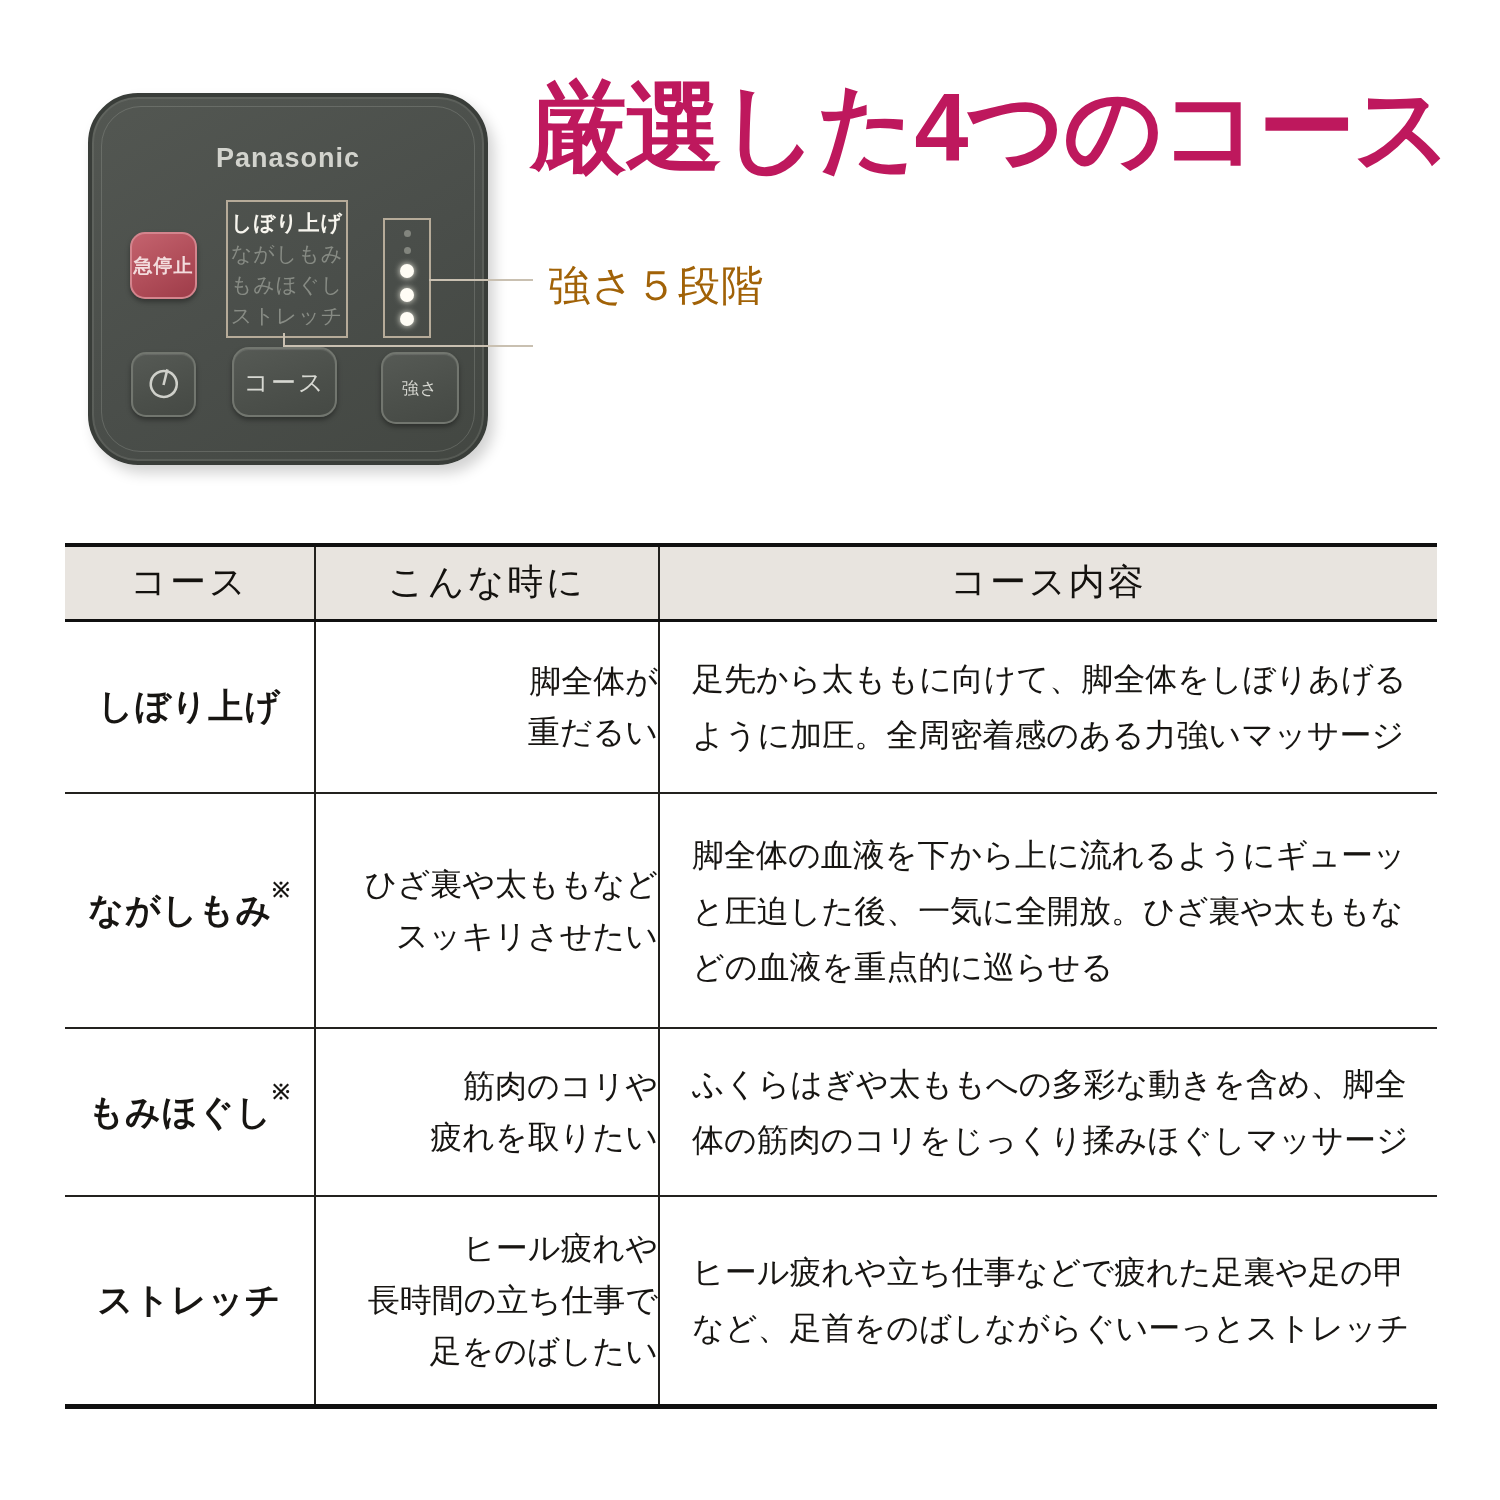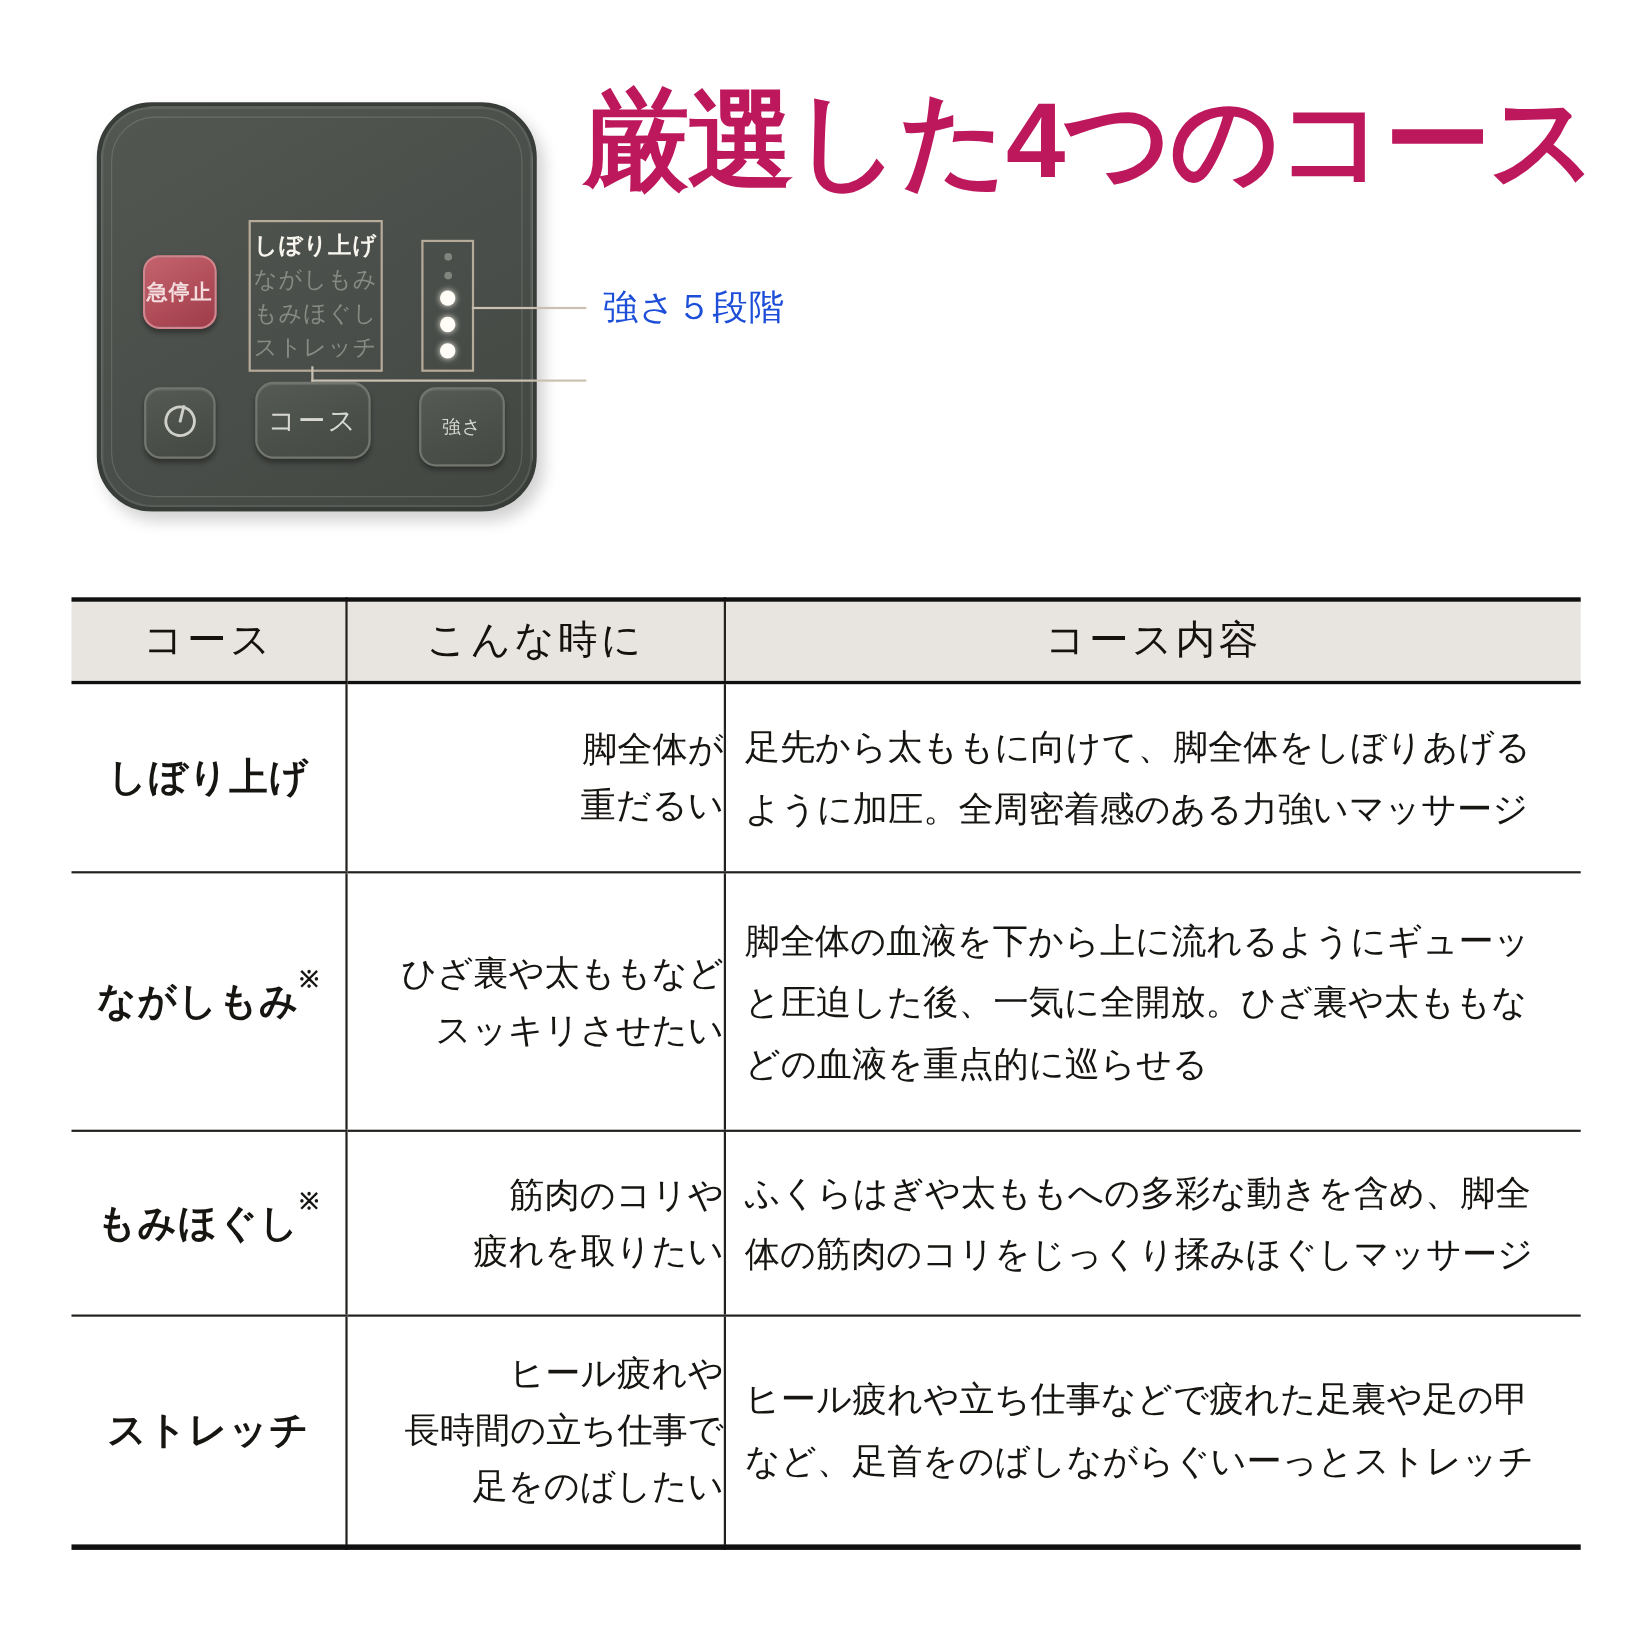--- a/index.html
+++ b/index.html
@@ -60,21 +60,21 @@
     font-size:97px; font-weight:900; color:#be185d; letter-spacing:-2px;
     white-space:nowrap; line-height:1.15;
   }
 
   
   .cline { position:absolute; background:#c9c0b1; }
   .cline.h1 { left:429px; top:279px; width:104px; height:2px; }
   .cline.v2 { left:283px; top:333px; width:2px;  height:14px; }
   .cline.h2 { left:283px; top:345px; width:250px; height:2px; }
   .callout-label {
-    position:absolute; font-size:32px; color:#1d4ed8; letter-spacing:1px; white-space:nowrap;
+    position:absolute; font-size:42px; color:#a16207; letter-spacing:1px; white-space:nowrap;
   }
   .callout-label.l1 { left:548px; top:258px; }
   .callout-label.l2 { left:548px; top:324px; }
 
   
   table.spec {
     position:absolute; left:65px; top:543px; width:1372px;
     border-collapse:collapse; table-layout:fixed;
     border-top:4px solid #101010; border-bottom:5px solid #101010;
     color:#171512;
@@ -83,32 +83,33 @@
     background:#e8e4df; border-bottom:3px solid #101010;
     font-size:36px; font-weight:normal; letter-spacing:3px;
     height:75px; text-align:center; color:#14120f;
   }
   table.spec td { border-bottom:2px solid #23211e; vertical-align:middle; }
   table.spec tr:last-child td { border-bottom:none; }
   .col2, .col3 { border-left:2px solid #23211e; }
   td.cell-course { text-align:center; font-size:35px; font-weight:bold; letter-spacing:1px; }
   td.cell-course sup { font-size:21px; font-weight:bold; position:relative; top:-12px; }
   td.cell-when { text-align:right; font-size:32px; line-height:1.6; white-space:pre-line; }
-  td.cell-desc { font-size:32px; line-height:1.75; padding:10px 22px 10px 17px; text-align:left; }
+  td.cell-desc { font-size:32px; line-height:1.75; padding:10px 22px 10px 32px; text-align:left; }
   tr.r1 { height:173px; } tr.r2 { height:235px; } tr.r3 { height:168px; } tr.r4 { height:210px; }
 
   
   .footnote { position:absolute; left:66px; top:1436px; font-size:29px; color:#1c1a18; letter-spacing:1px; }
 </style>
 </head>
 <body>
 
 <div class="canvas">
 
   <div class="remote">
+    <div class="brand">Panasonic</div>
 
     <div class="stop-btn">急停止</div>
 
     <div class="display-box">
       <div class="course-line active">しぼり上げ</div>
       <div class="course-line">ながしもみ</div>
       <div class="course-line">もみほぐし</div>
       <div class="course-line">ストレッチ</div>
     </div>
 

